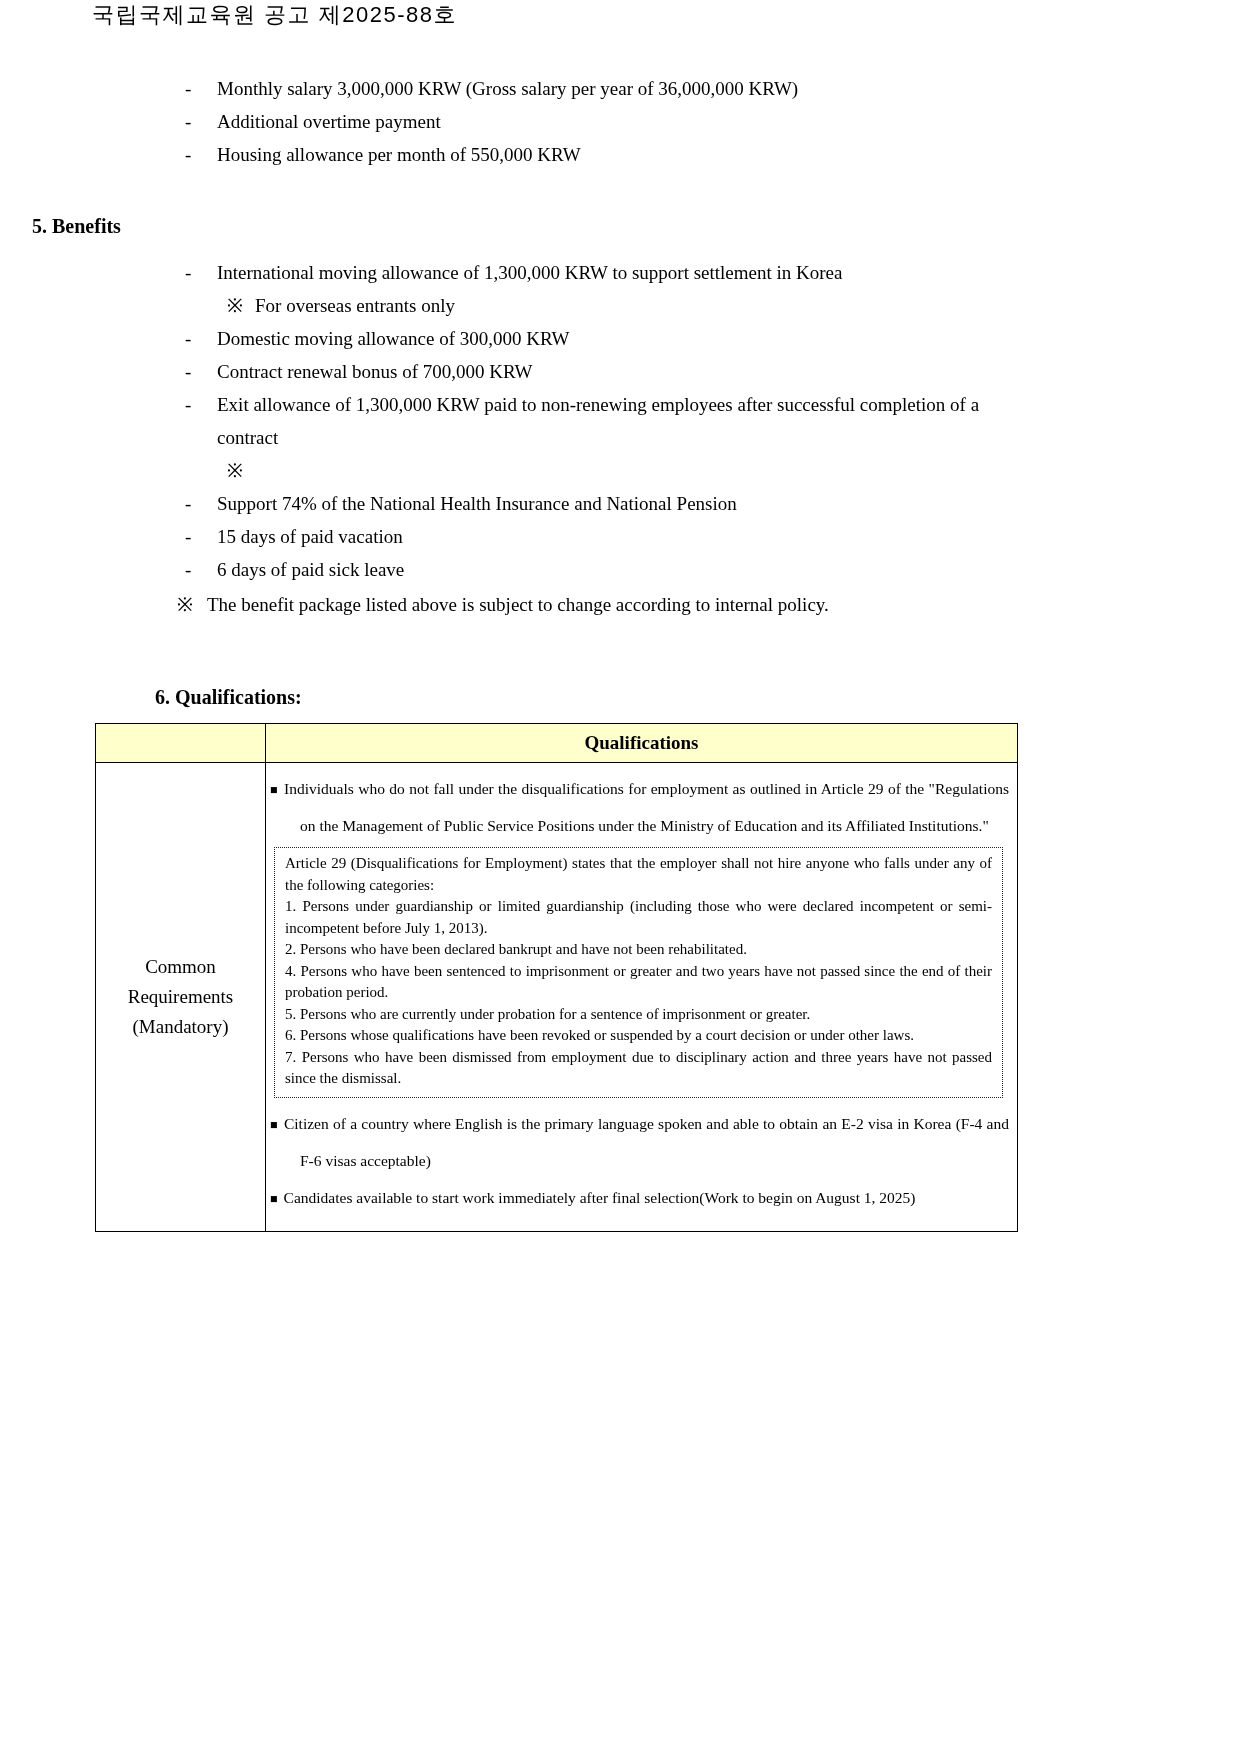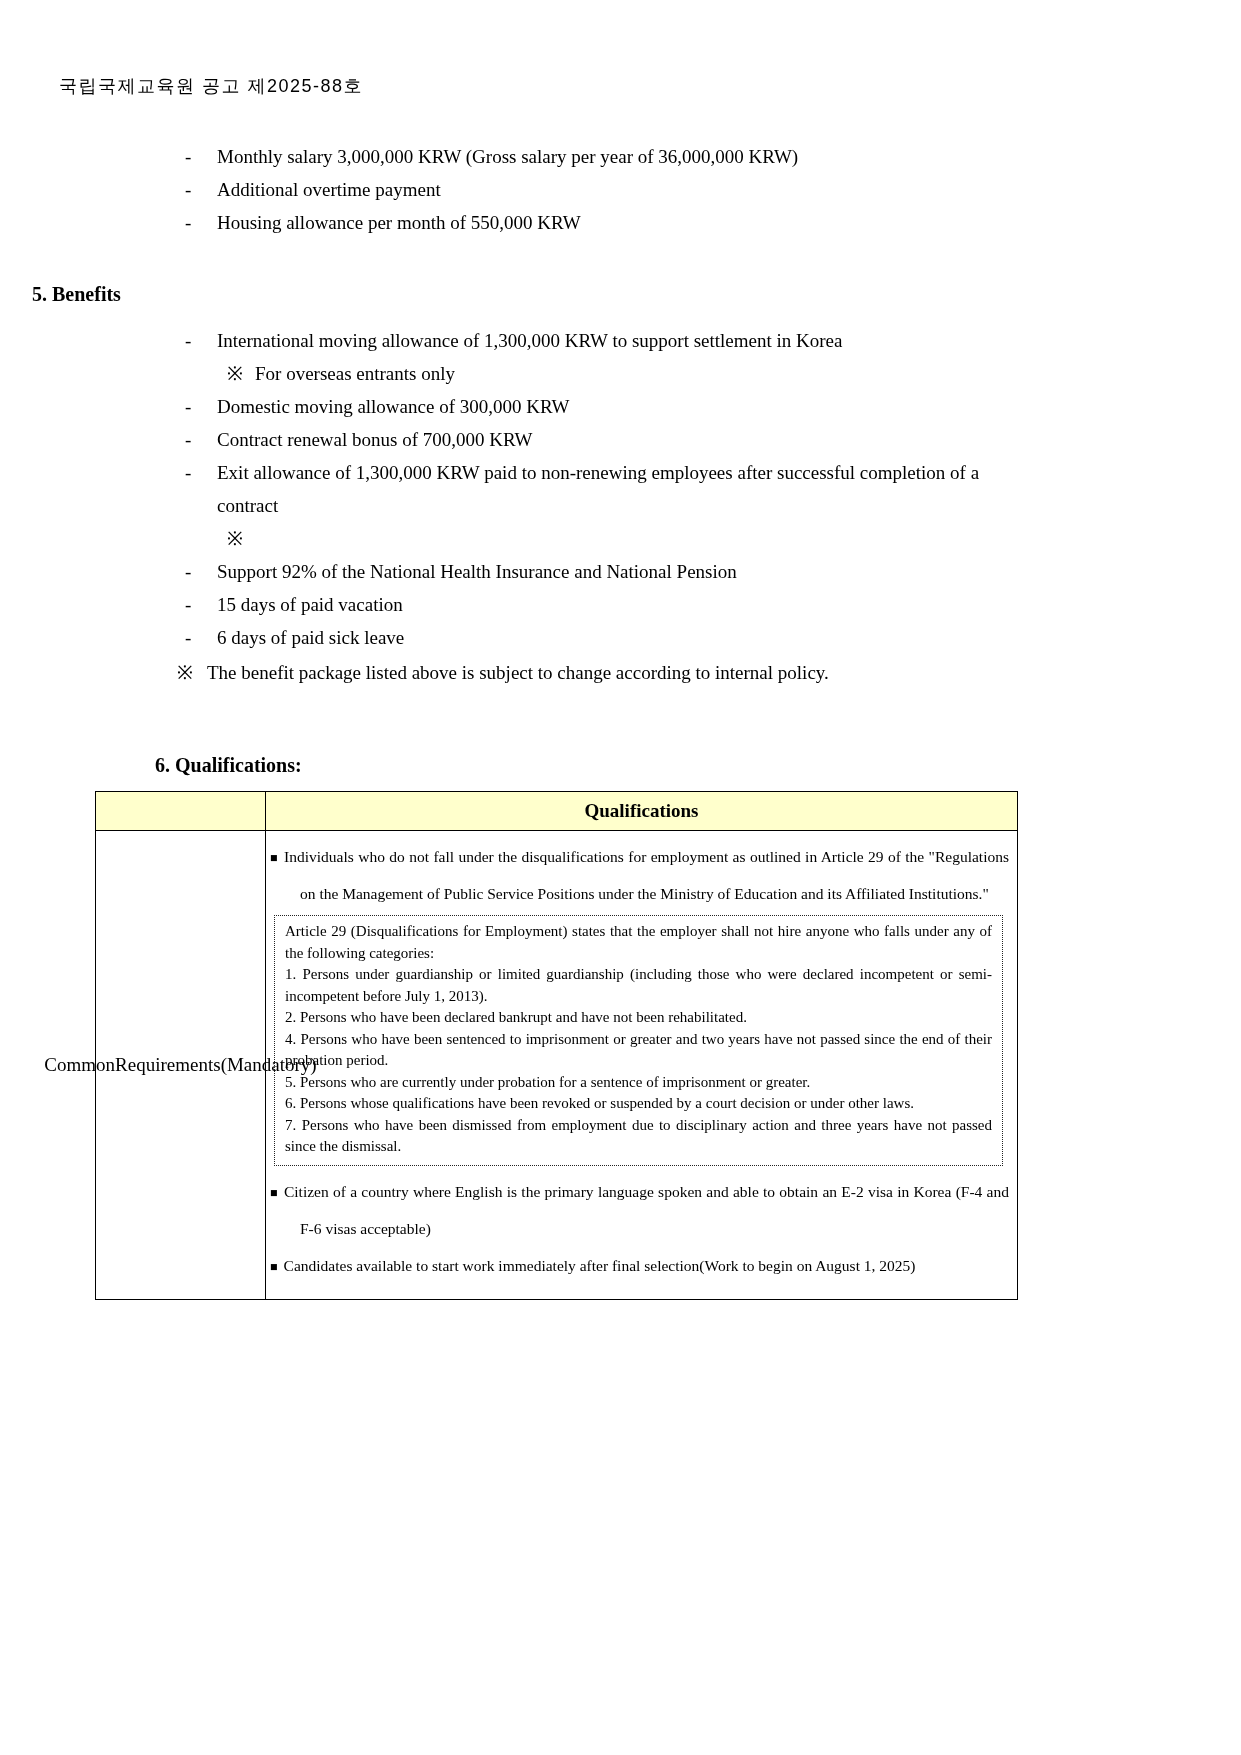--- a/index.html
+++ b/index.html
@@ -1,23 +1,23 @@
 <!DOCTYPE html>
 <html><head>
 <meta charset="utf-8">
 <style>
   html,body { margin:0; padding:0; }
   body {
     width:1241px; height:1755px; background:#ffffff; color:#000;
     font-family:"Liberation Serif", serif; overflow:hidden;
   }
   .doc-header {
-    padding-top:74px; margin-left:59px;
+    margin-left:92px;
     font-family:"Liberation Sans", sans-serif;
-    font-size:18px; letter-spacing:1.5px;
+    font-size:22px; letter-spacing:1.5px;
   }
   
   .list { margin-left:185px; }
   .salary-list { margin-top:42px; }
   .li-row { display:flex; font-size:19px; line-height:33px; }
   .li-row .marker { width:32px; flex:none; }
   .li-row .text { max-width:780px; }
   .note-row { display:flex; margin-left:42px; font-size:19px; line-height:33px; }
   .note-row .marker { width:28px; flex:none; }
   .sec-heading {
@@ -32,21 +32,21 @@
   .qual-table {
     margin:14px 0 0 95px; width:923px;
     border:1.8px solid #000; box-sizing:border-box;
   }
   .t-row { display:grid; grid-template-columns:170px 1fr; }
   .t-header { height:38px; border-bottom:1.6px solid #000;font-weight:bold; }
   .t-header .c1 { border-right:1.6px solid #000; }
   .t-header .c2 { display:flex; align-items:center; justify-content:center; font-size:19px; }
   .t-body .c1 {
     border-right:1.6px solid #000;
-    display:flex; flex-direction:row; justify-content:center;
+    display:flex; flex-direction:column; justify-content:center;
     align-items:center; text-align:center;
     font-size:19px; line-height:30px;
   }
   .t-body .c2 { padding:8px 8px 12px 4px; }
   .bullet-p {
     font-size:15.5px; line-height:35px; text-align:justify;
     padding-left:30px; text-indent:-30px; margin:0 0 2px 0;
   }
   .bullet-p .sq { font-size:12.5px; margin-right:6px; }
   .article-box {
@@ -99,21 +99,21 @@
     </div>
     <div class="li-row">
       <span class="marker">-</span>
       <span class="text">Exit allowance of 1,300,000 KRW paid to non-renewing employees after successful completion of a contract</span>
     </div>
     <div class="note-row">
       <span class="marker">※</span>
     </div>
     <div class="li-row">
       <span class="marker">-</span>
-      <span class="text">Support 92% of the National Health Insurance and National Pension</span>
+      <span class="text">Support 74% of the National Health Insurance and National Pension</span>
     </div>
     <div class="li-row">
       <span class="marker">-</span>
       <span class="text">15 days of paid vacation</span>
     </div>
     <div class="li-row">
       <span class="marker">-</span>
       <span class="text">6 days of paid sick leave</span>
     </div>
   </div>

